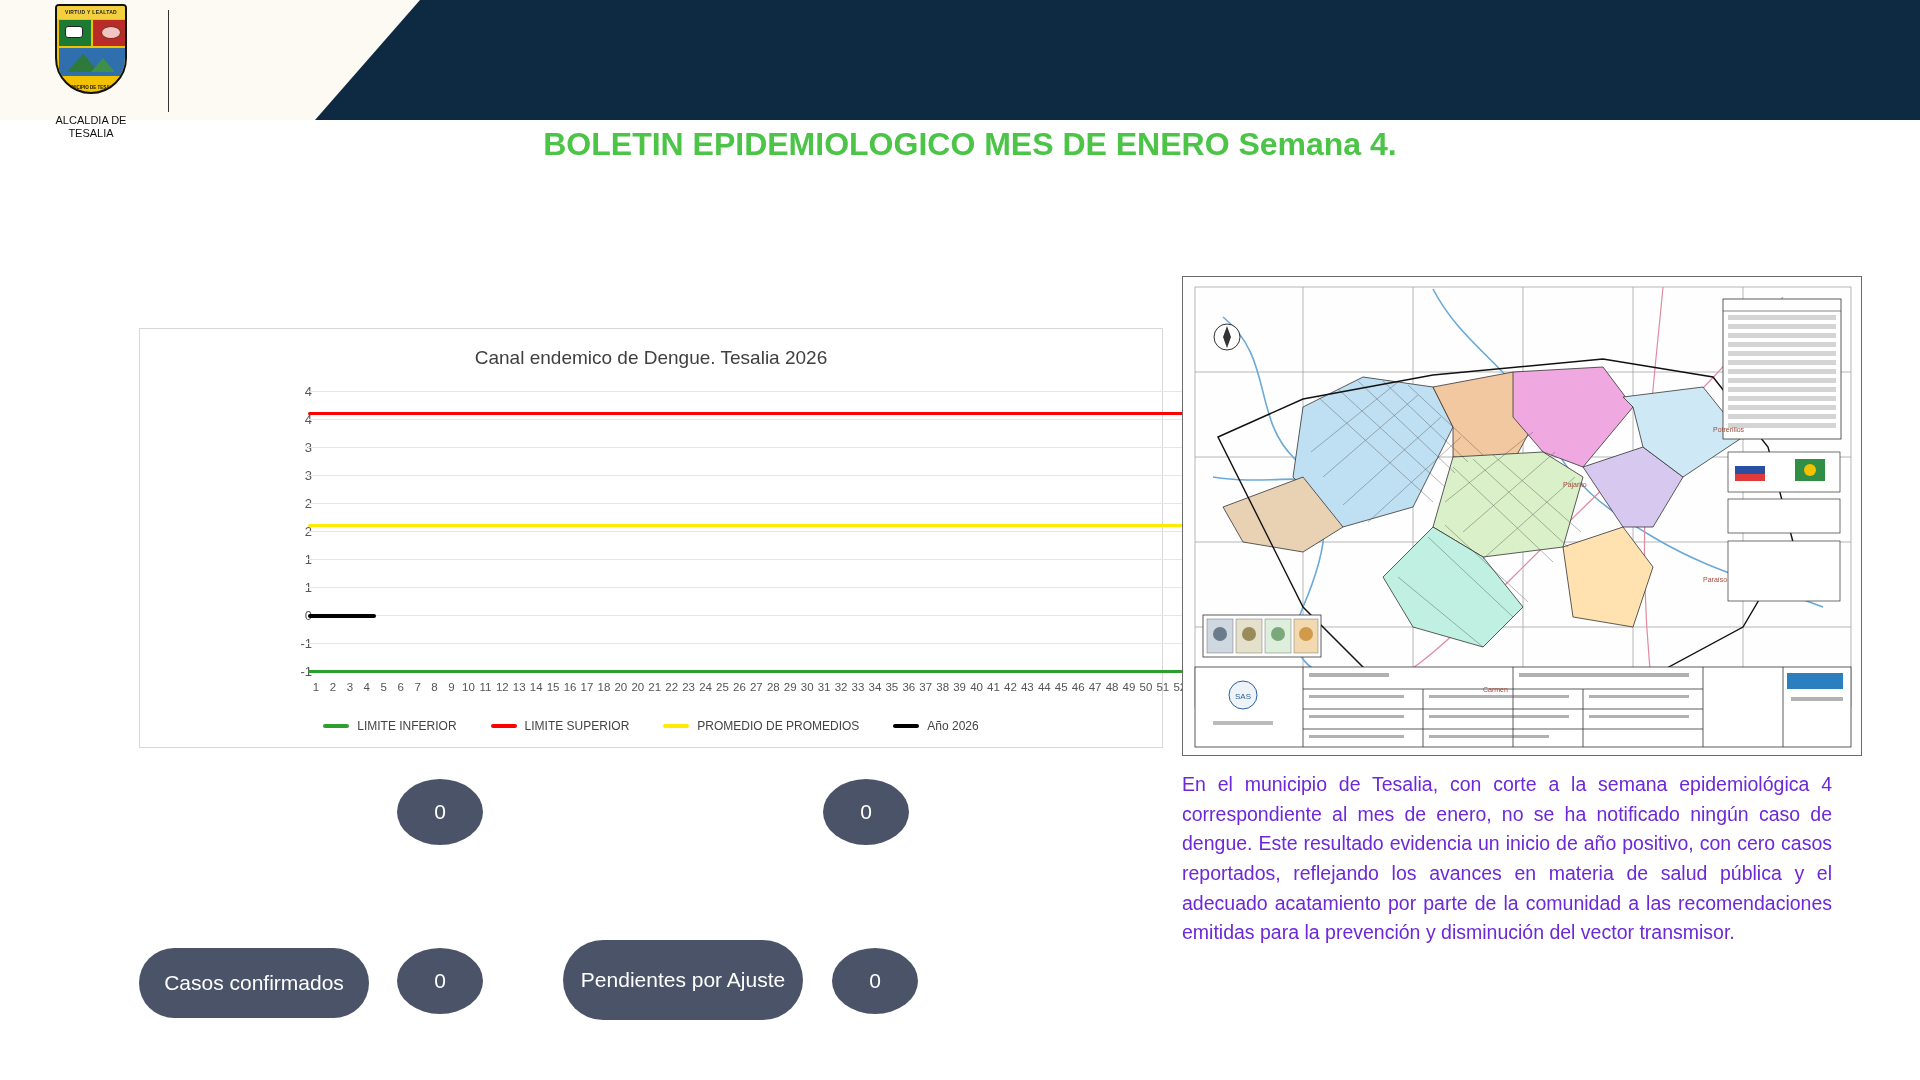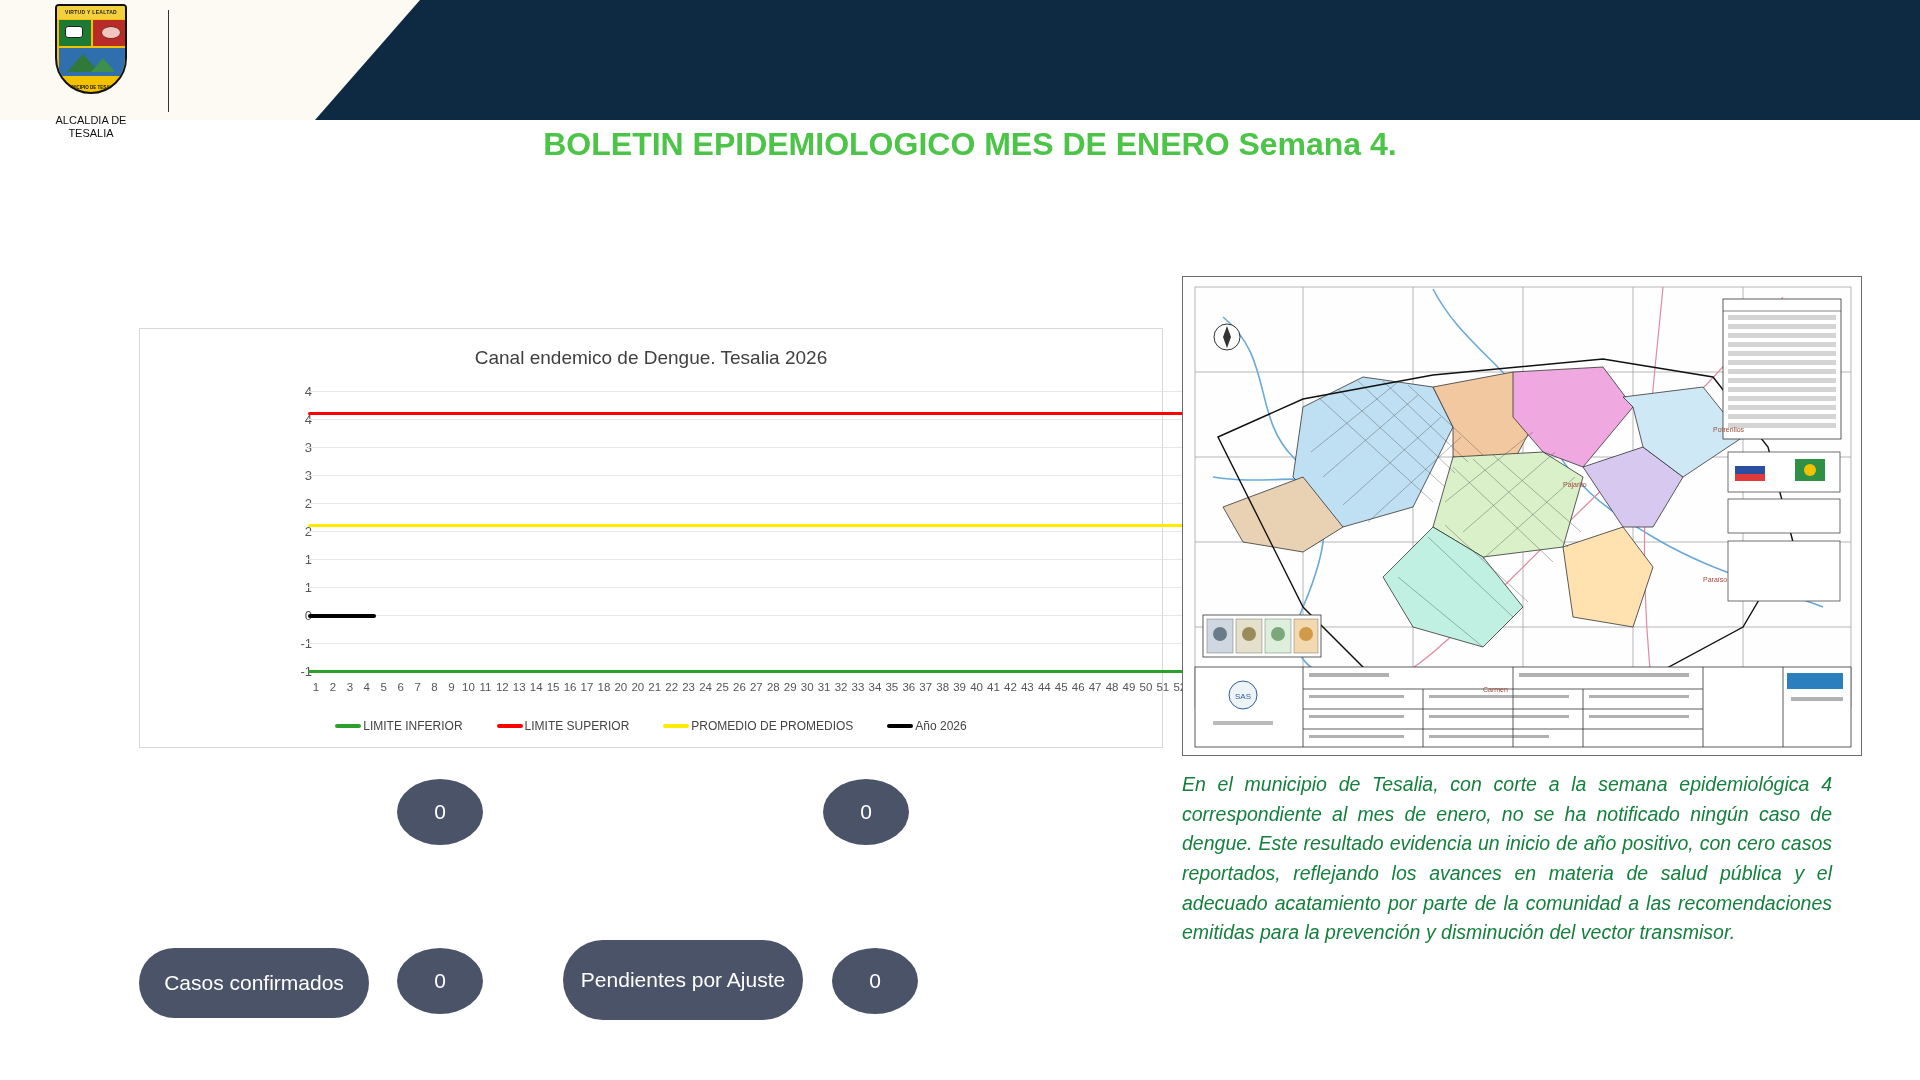--- a/index.html
+++ b/index.html
@@ -97,21 +97,21 @@
   .series-line { position: absolute; height: 3px; left: 0; width: 100%; border-radius: 2px; }
   .xaxis {
     position: absolute; left: 168px; top: 352px; width: 880px; height: 16px;
     display: flex; justify-content: space-between;
   }
   .xtick { font-size: 11.5px; color: #555; width: 16px; text-align: center; }
   .legend {
     position: absolute; left: 0; top: 390px; width: 100%;
     display: flex; justify-content: center; gap: 34px;
   }
-  .legend-item { display: flex; align-items: center; gap: 2px; font-size: 12px; color: #444; }
+  .legend-item { display: flex; align-items: center; gap: 8px; font-size: 12px; color: #444; }
   .legend-swatch { width: 26px; height: 4px; border-radius: 2px; }
 
   
   .pill {
     position: absolute; background: #4b5368; color: #fff;
     border-radius: 40px; display: flex; align-items: center; justify-content: center;
     text-align: center; font-size: 21px; line-height: 1.25; padding: 0 14px;
   }
   .circle {
     position: absolute; background: #4b5368; color: #fff;
@@ -122,21 +122,21 @@
   
   .map-box {
     position: absolute; left: 1182px; top: 276px; width: 680px; height: 480px;
     border: 1px solid #6b6b6b; background: #fdfdfd; overflow: hidden;
   }
   .map-svg { position: absolute; left: 0; top: 0; }
 
   
   .para {
     position: absolute; left: 1182px; top: 770px; width: 650px;
-    font-size: 19.5px; line-height: 1.52; color: #15803d; text-align: justify; font-style: italic;
+    font-size: 19.5px; line-height: 1.52; color: #6d28d9; text-align: justify;
   }
 </style>
 </head>
 <body>
 
 <div class="page">
 
   <div class="header">
     <div class="header-white"></div>
   </div>

